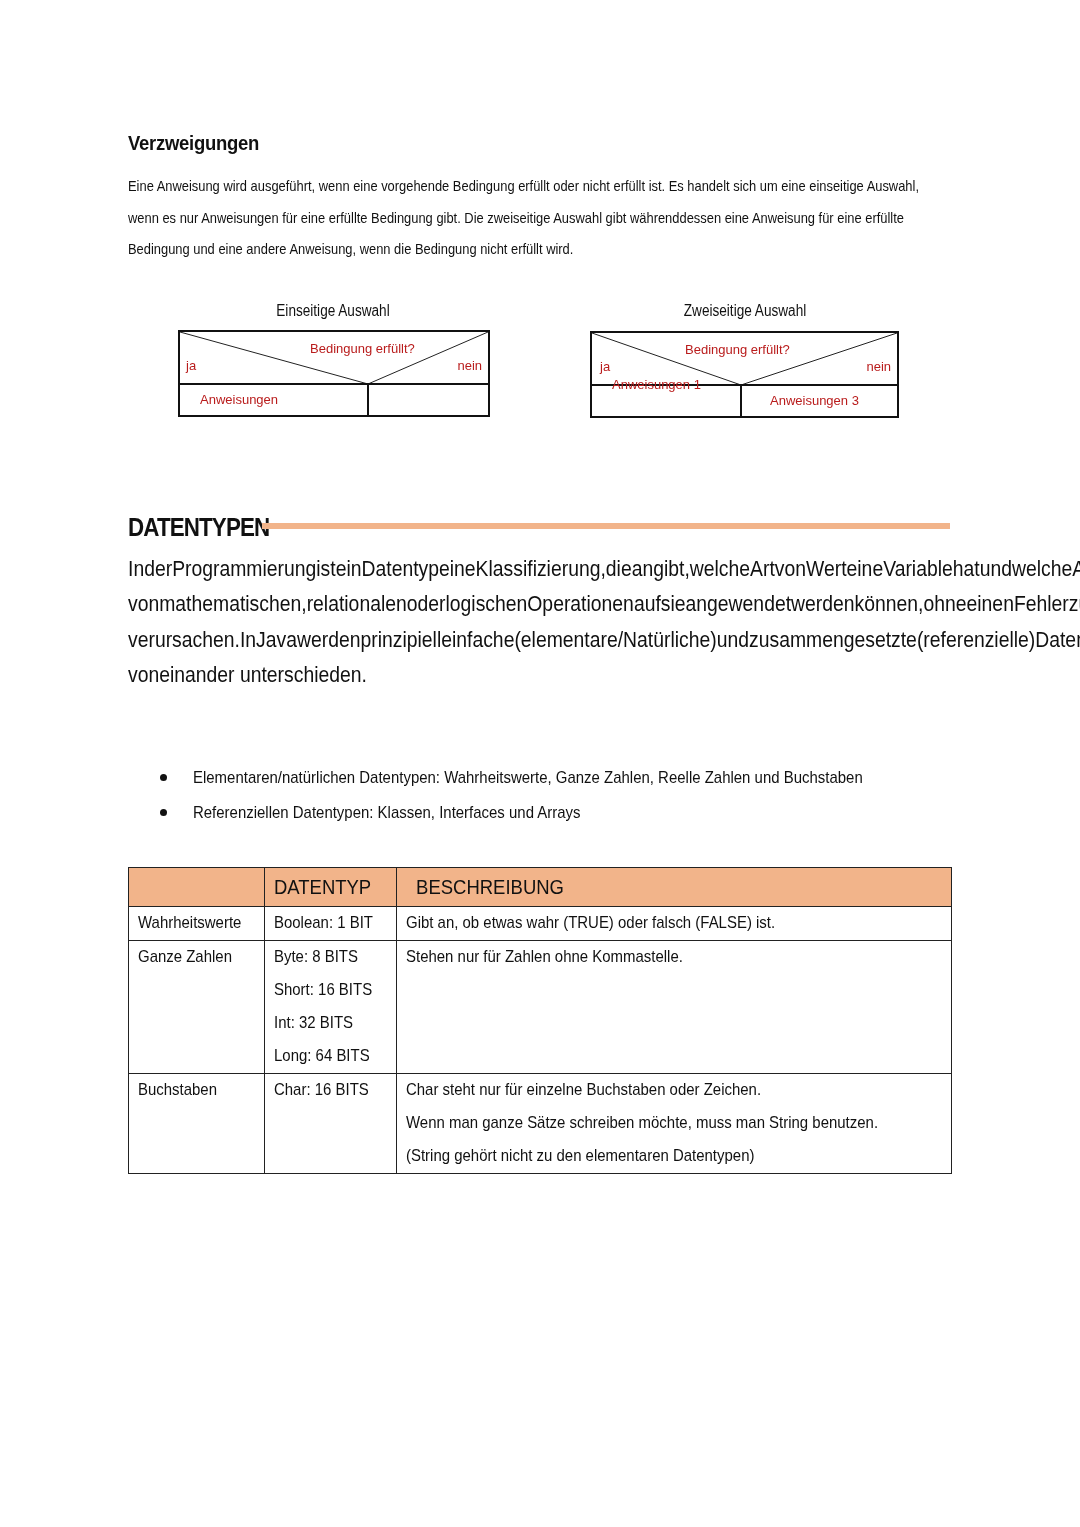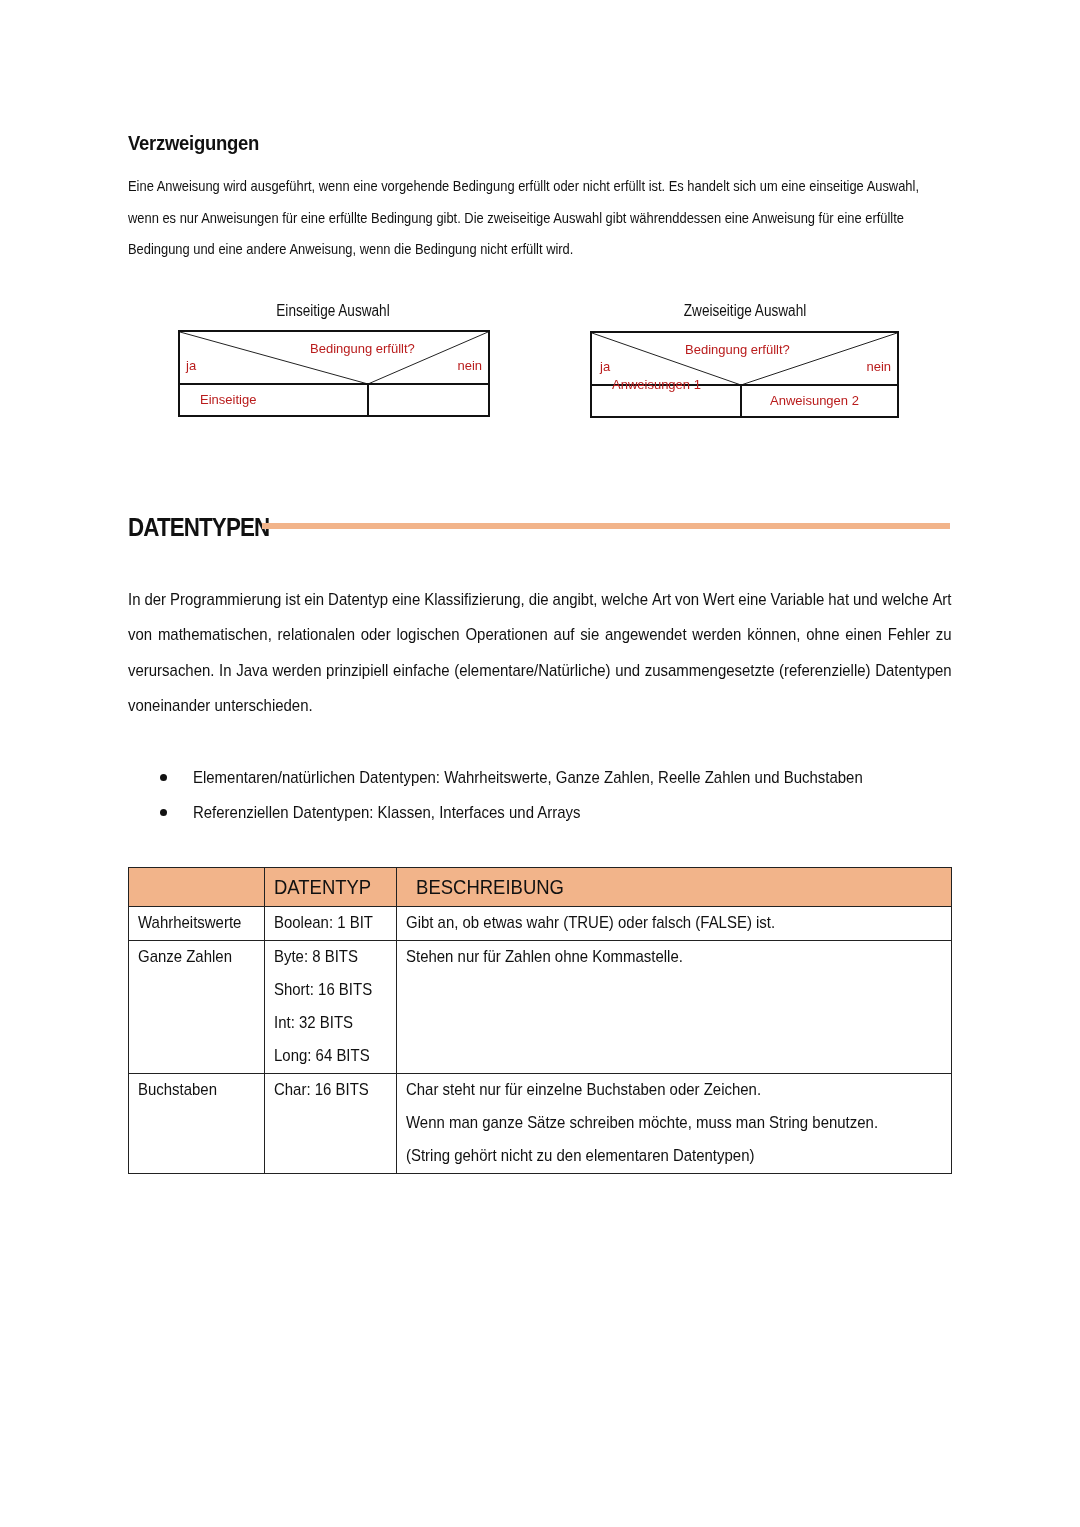--- a/index.html
+++ b/index.html
@@ -31,22 +31,22 @@
     .nsd .lbl { position: absolute; }
     .h1-datentypen {
       left: 128px; top: 512px; font-size: 26px; font-weight: bold;
       letter-spacing: -1px; transform: scaleX(0.86); transform-origin: left;
       text-transform: uppercase;
     }
     .accent-bar {
       left: 262px; top: 523px; width: 688px; height: 6px; background: #f2b48a;
     }
     .para-main {
-      left: 128px; top: 582px; width: 824px;
-      font-size: 17px; line-height: 35.3px;
+      left: 128px; top: 551px; width: 824px;
+      font-size: 22px; line-height: 35.3px;
     }
     .para-main .line {
       height: 35.3px; white-space: nowrap; display: flex; justify-content: space-between;
       transform: scaleX(0.88); transform-origin: left; width: 936px;
     }
     .para-main .line.last { justify-content: flex-start; }
     .bullets { left: 160px; top: 760px; font-size: 17px; }
     .bullets .item { height: 35px; display: flex; align-items: center; white-space: nowrap; }
     .bullets .dot {
       width: 7px; height: 7px; border-radius: 50%; background: #111; margin-right: 26px;
@@ -85,37 +85,37 @@
 <div class="abs nsd" style="left:178px; top:330px; width:312px; height:87px;">
   <svg width="308" height="83">
     <line x1="0" y1="0" x2="188" y2="52" stroke="#222" stroke-width="1"></line>
     <line x1="188" y1="52" x2="308" y2="0" stroke="#222" stroke-width="1"></line>
     <line x1="0" y1="52" x2="308" y2="52" stroke="#111" stroke-width="2"></line>
     <line x1="188" y1="52" x2="188" y2="83" stroke="#111" stroke-width="2"></line>
   </svg>
   <span class="lbl" style="left:130px; top:9px;">Bedingung erfüllt?</span>
   <span class="lbl" style="left:6px; top:26px;">ja</span>
   <span class="lbl" style="right:6px; top:26px;">nein</span>
-  <span class="lbl" style="left:20px; top:60px;">Einseitige</span>
+  <span class="lbl" style="left:20px; top:60px;">Anweisungen</span>
   <span class="lbl" style="left:198px; top:60px;"></span>
 </div>
 
 <div class="abs diag-title" style="left:585px; top:302px;">Zweiseitige Auswahl</div>
 <div class="abs nsd" style="left:590px; top:331px; width:309px; height:87px;">
   <svg width="305" height="83">
     <line x1="0" y1="0" x2="149" y2="52" stroke="#222" stroke-width="1"></line>
     <line x1="149" y1="52" x2="305" y2="0" stroke="#222" stroke-width="1"></line>
     <line x1="0" y1="52" x2="305" y2="52" stroke="#111" stroke-width="2"></line>
     <line x1="149" y1="52" x2="149" y2="83" stroke="#111" stroke-width="2"></line>
   </svg>
   <span class="lbl" style="left:93px; top:9px;">Bedingung erfüllt?</span>
   <span class="lbl" style="left:8px; top:26px;">ja</span>
   <span class="lbl" style="right:6px; top:26px;">nein</span>
   <span class="lbl" style="left:20px; top:44px;">Anweisungen 1</span>
-  <span class="lbl" style="left:178px; top:60px;">Anweisungen 2</span>
+  <span class="lbl" style="left:178px; top:60px;">Anweisungen 3</span>
 </div>
 
 <div class="abs h1-datentypen">DATENTYPEN</div>
 <div class="abs accent-bar"></div>
 
 <div class="abs para-main" id="para-main">
     <div class="line">
       <span>In</span>
       <span>der</span>
       <span>Programmierung</span>

